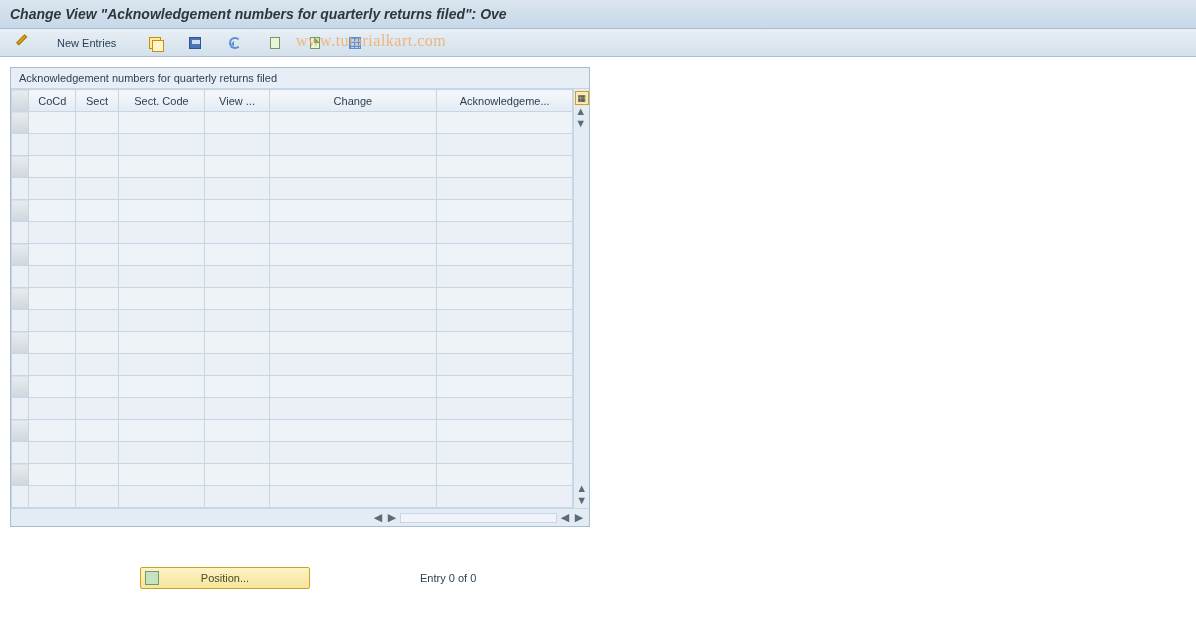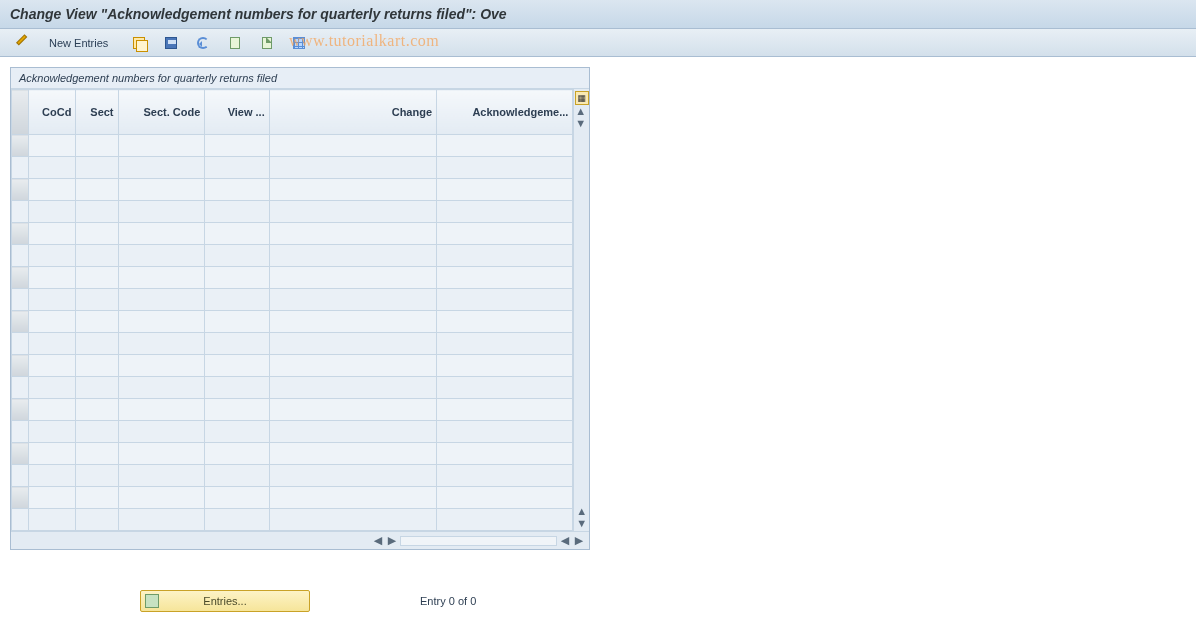--- a/index.html
+++ b/index.html
@@ -20,21 +20,21 @@
     font-style: italic;
     color: #30363a;
     border-bottom: 1px solid #a9bdd2;
   }
   .toolbar {
     background: linear-gradient(#e8eff5, #d3e0eb);
     padding: 4px 8px;
     border-bottom: 1px solid #a9bdd2;
     display: flex;
     align-items: center;
-    gap: 12px;
+    gap: 20px;
     position: relative;
     height: 28px;
   }
   .tb-btn {
     width: 20px;
     height: 20px;
     display: inline-flex;
     align-items: center;
     justify-content: center;
     border: 1px solid transparent;
@@ -44,65 +44,64 @@
   .new-entries {
     padding: 2px 8px;
     font-size: 11px;
     color: #2a3e55;
     border: 1px solid transparent;
     border-radius: 2px;
     cursor: pointer;
   }
   .watermark {
     position: absolute;
-    left: 289px;
+    left: 296px;
     top: 3px;
     font-size: 16px;
     color: #f5a45a;
     opacity: 0.75;
     font-family: Georgia, serif;
     letter-spacing: 0.5px;
     pointer-events: none;
   }
   .content { padding: 10px; }
   .panel {
     border: 1px solid #a9bdd2;
     width: 580px;
     background: #f3f7fb;
     position: relative;
   }
   .panel-title {
     padding: 4px 8px;
     background: #e7eef6;
     border-bottom: 1px solid #c7d6e4;
     color: #2d3e52;
-    font-style: italic;
   }
   .grid-wrap {
     display: flex;
     align-items: stretch;
   }
   .grid {
     border-collapse: collapse;
     width: 100%;
     table-layout: fixed;
   }
   .grid th, .grid td {
     border: 1px solid #c7d6e4;
     height: 22px;
     background: #fff;
     overflow: hidden;
     white-space: nowrap;
     text-overflow: ellipsis;
   }
   .grid th {
     background: linear-gradient(#f5f8fb, #e3ebf3);
-    font-weight: bold;
-    text-align: right;
-    padding: 16px 4px;
+    font-weight: normal;
+    text-align: center;
+    padding: 4px 4px;
     color: #2d3e52;
   }
   .grid th.rowsel, .grid td.rowsel {
     background: linear-gradient(#e8ecef,#cfd6dc);
     width: 14px;
   }
   .grid td { background: #eef3f8; }
   .grid tr:nth-child(even) td { background: #eaf0f6; }
   .vscroll {
     width: 16px;
@@ -429,17 +428,17 @@
       <div class="arrow">▶</div>
       <div class="track"></div>
       <div class="arrow">◀</div>
       <div class="arrow">▶</div>
     </div>
   </div>
 
   <div class="footer">
     <div class="position-btn">
       <span class="picon"></span>
-      <span>Entries...</span>
+      <span>Position...</span>
     </div>
     <div class="entry-text">Entry 0 of 0</div>
   </div>
 </div>
 
 </body></html>

